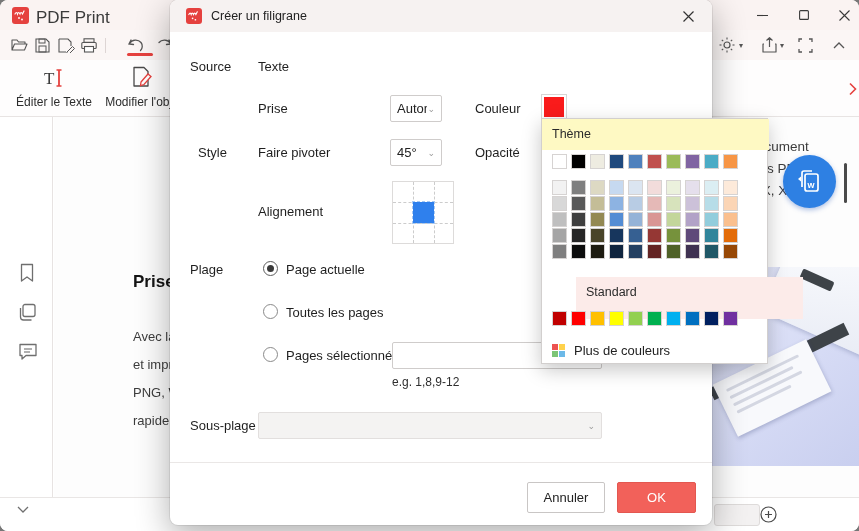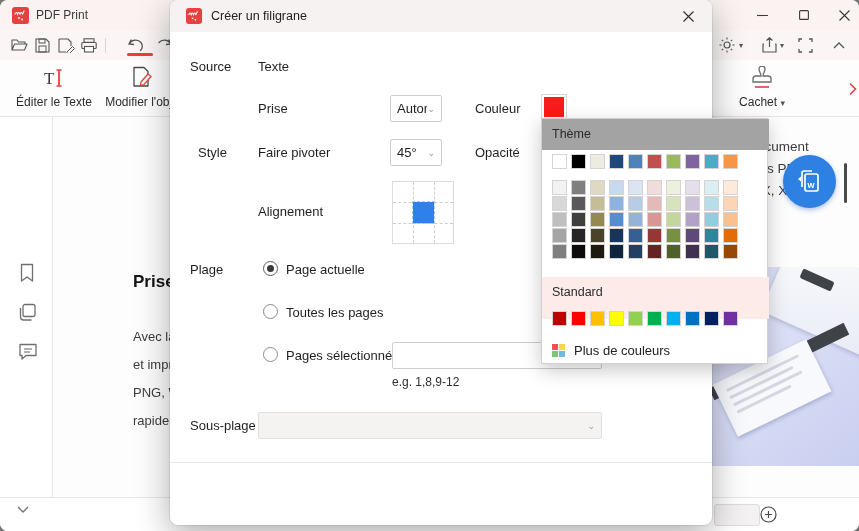--- a/index.html
+++ b/index.html
@@ -6,21 +6,21 @@
   html,body { width:859px; height:531px; background:#777; }
   body { font-family:"Liberation Sans","DejaVu Sans",sans-serif; }
   #window {
     position:relative; width:859px; height:531px; background:#fff;
     border-radius:8px; overflow:hidden; font-size:13px; color:#1f1f1f;
   }
   
   #titlebar { position:absolute; left:0; top:0; width:859px; height:30px; background:#FAF3F2; }
   .logo { position:absolute; width:17px; height:17px; background:#E5413E; border-radius:3px; }
   #titlebar .logo { left:12px; top:7px; }
-  #app-title { position:absolute; left:36px; top:8px; font-size:12px; color:#3a3a3a; }
+  #app-title { position:absolute; left:36px; top:8px; font-size:17px; color:#3a3a3a; }
   .winctl { position:absolute; top:4px; width:30px; height:22px; display:flex; align-items:center; justify-content:center; }
   #toolbar1 { position:absolute; left:0; top:30px; width:859px; height:30px; background:#FBF6F5; }
   .tb-ic { position:absolute; top:6px; width:18px; height:18px; display:flex; align-items:center; justify-content:center; }
   .sep { position:absolute; top:8px; width:1px; height:15px; background:#ddd5d4; }
   .caret-sm { font-size:8px; color:#555; position:absolute; top:11px; }
   #toolbar2 { position:absolute; left:0; top:60px; width:859px; height:57px; background:#FEFDFD; border-bottom:1px solid #E8E4E3; }
   .bigbtn { position:absolute; top:4px; height:50px; text-align:center; }
   .bigbtn .bicon { height:28px; display:flex; align-items:center; justify-content:center; }
   .bigbtn .blabel { font-size:12px; color:#2c2c2c; margin-top:3px; white-space:nowrap; }
   #active-underline { position:absolute; left:127px; top:53px; width:26px; height:3px; background:#E5413E; border-radius:2px; }
@@ -71,21 +71,21 @@
   .btn { position:absolute; top:482px; height:31px; border-radius:2px; font-size:13px; display:flex; align-items:center; justify-content:center; }
   #btn-cancel { left:357px; width:78px; background:#fff; border:1px solid #C9C6C5; color:#222; }
   #btn-ok { left:447px; width:79px; background:#F2615A; border:1px solid #E35750; color:#fff; }
   
   #color-swatch-btn { position:absolute; left:371px; top:94px; width:26px; height:26px; border:1px solid #D8D5D4; background:#fff; padding:2px; }
   #color-swatch-btn .inner { width:100%; height:100%; }
   #color-popup { position:absolute; left:541px; top:118px; width:227px; height:246px; background:#fff;
                  border:1px solid #D2CFCE; box-shadow:0 6px 18px rgba(0,0,0,.22); z-index:20; }
   .pop-head { position:absolute; left:0; width:227px; background:#FCEBE9; font-size:12.5px; color:#2b2b2b; padding:8px 0 0 10px; }
   #head-theme { top:0; height:31px; }
-  #head-standard { top:158px; height:42px; }
+  #head-standard { top:158px; height:42px;margin-left:34px; }
   .swgrid { position:absolute; left:10px; }
   #grid-theme { top:35px; }
   #grid-tints { top:61px; }
   #grid-standard { top:192px; }
   .sw-row { display:flex; gap:4px; margin-bottom:1px; }
   .sw { width:15px; height:15px; border:1px solid #D6D3D2; display:block; }
   #more-colors { position:absolute; left:10px; top:222px; height:18px; display:flex; align-items:center; gap:9px; }
   #more-colors .mc-ic { width:13px; height:13px; display:grid; grid-template-columns:6px 6px; grid-gap:1px; }
   #more-colors .mc-ic span { width:6px; height:6px; display:block; }
   #more-colors .mc-lbl { font-size:13px; color:#222; }
@@ -206,29 +206,20 @@
     </div>
     <div class="bigbtn" style="left:100px; width:84px; overflow:hidden">
       <div class="bicon">
         <svg width="22" height="24" viewBox="0 0 22 24">
             <path d="M3 1.5 h10 l4 4 V20 H3 Z" fill="none" stroke="#4a4a4a" stroke-width="1.3" stroke-linejoin="round"></path>
             <path d="M10 16 l7-8 3 2.5 -7 8 -3.5 1 Z" fill="#fff" stroke="#E5413E" stroke-width="1.3"></path>
           </svg>
       </div>
       <div class="blabel">Modifier l'obje</div>
     </div>
-    <div class="bigbtn" style="left:724px; width:76px">
-      <div class="bicon">
-        <svg width="26" height="25" viewBox="0 0 26 25">
-            <path d="M10 3 a3 3 0 0 1 6 0 c0 3-2 4-2 7 h5 a3 3 0 0 1 3 3 v3 H4 v-3 a3 3 0 0 1 3-3 h5 c0-3-2-4-2-7 Z" fill="none" stroke="#6b6b6b" stroke-width="1.3"></path>
-            <line x1="6" y1="21" x2="20" y2="21" stroke="#E5636A" stroke-width="2"></line>
-          </svg>
-      </div>
-      <div class="blabel"><span>Cachet</span> <span style="font-size:9px;color:#555">▾</span></div>
-    </div>
     <div style="position:absolute; right:2px; top:22px">
       <svg width="9" height="14" viewBox="0 0 9 14">
           <path d="M2 1.5 L7.5 7 L2 12.5" fill="none" stroke="#E5413E" stroke-width="1.6"></path>
         </svg>
     </div>
   </div>
   <div id="active-underline"></div>
 
   <div id="sidebar">
     <div class="sb-ic" style="top:146px">
@@ -358,24 +349,26 @@
     <span class="lbl" style="left:116px; top:348px">Pages sélectionnées</span>
     <input class="tinput" style="left: 222px; top: 342px; width: 210px;" value="">
     <span class="hint" style="left:222px; top:375px">e.g. 1,8,9-12</span>
 
     <span class="lbl" style="left:20px; top:418px">Sous-plage</span>
     <div class="dd" id="subrange-dd" style="left:88px; top:412px; width:344px">
       <span class="ddcar">⌄</span>
     </div>
 
     <div id="dlg-footer-line"></div>
+    <div class="btn" id="btn-cancel">Annuler</div>
+    <div class="btn" id="btn-ok">OK</div>
   </div>
 
   <div id="color-popup">
-    <div class="pop-head" id="head-theme" style="background: #a3a3a3;">Thème</div>
+    <div class="pop-head" id="head-theme" style="background: #fef9c3;">Thème</div>
     <div class="swgrid" id="grid-theme">
         <div class="sw-row">
           <span class="sw" title="#FFFFFF" style="background: rgb(255, 255, 255);"></span>
           <span class="sw" title="#000000" style="background: rgb(0, 0, 0);"></span>
           <span class="sw" title="#EEECE1" style="background: rgb(238, 236, 225);"></span>
           <span class="sw" title="#1F497D" style="background: rgb(31, 73, 125);"></span>
           <span class="sw" title="#4F81BD" style="background: rgb(79, 129, 189);"></span>
           <span class="sw" title="#C0504D" style="background: rgb(192, 80, 77);"></span>
           <span class="sw" title="#9BBB59" style="background: rgb(155, 187, 89);"></span>
           <span class="sw" title="#8064A2" style="background: rgb(128, 100, 162);"></span>

